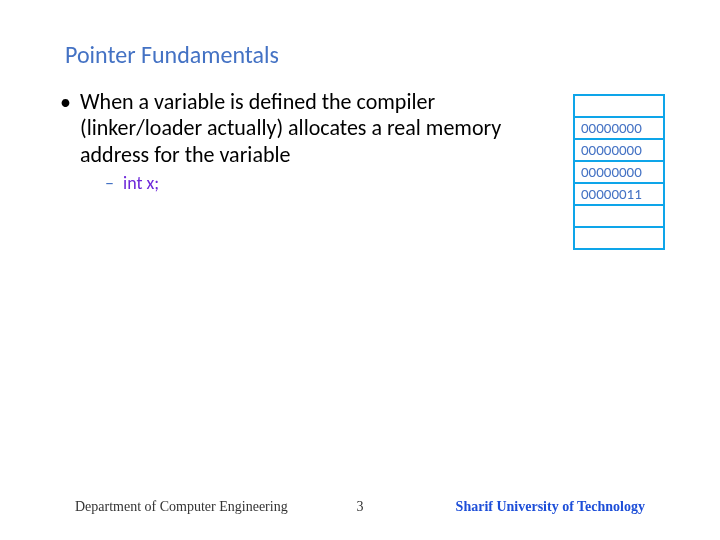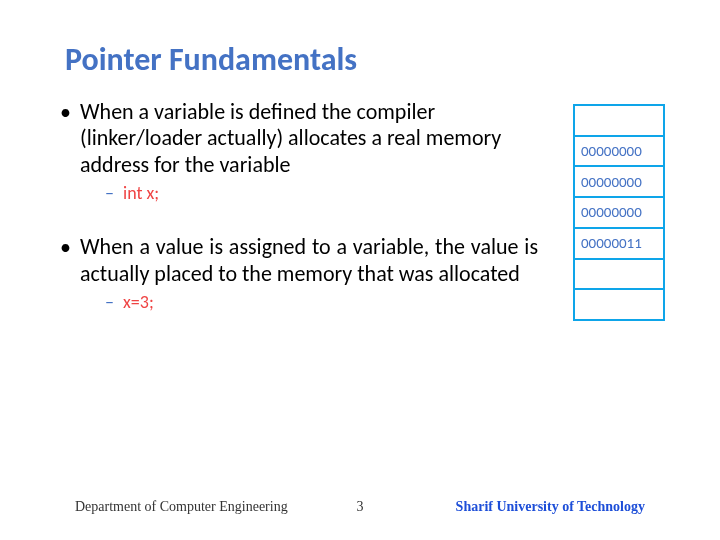--- a/index.html
+++ b/index.html
@@ -12,22 +12,22 @@
     overflow: hidden;
   }
   .slide {
     width: 100%;
     height: 100%;
     padding: 40px 50px 60px 50px;
     position: relative;
   }
   .title {
     color: #4472C4;
-    font-size: 32px;
-    font-weight: 700;
+    font-size: 24px;
+    font-weight: 400;
     margin-bottom: 20px;
     margin-left: 15px;
   }
   .content-wrap {
     display: flex;
     gap: 35px;
   }
   .text-area {
     flex: 1;
   }
@@ -59,21 +59,21 @@
   }
   ul.sub-list {
     list-style: none;
     margin-left: 25px;
     margin-top: 4px;
   }
   ul.sub-list > li {
     position: relative;
     padding-left: 18px;
     font-size: 18px;
-    color: #ef4444;
+    color: #6d28d9;
     margin-bottom: 6px;
   }
   ul.sub-list > li::before {
     content: "–";
     position: absolute;
     left: 0;
     top: 0;
     color: #4472C4;
   }
   .memory-table {
@@ -135,30 +135,20 @@
     <div class="text-area">
       <ul class="top-list">
         <li>
           <div class="bullet1-text">When a variable is defined the compiler (linker/loader actually) allocates a real memory address for the variable</div>
           <ul class="sub-list">
             <li>int x;</li>
           </ul>
         </li>
       </ul>
 
-      <div class="bullet2-wrap">
-        <ul class="top-list">
-          <li>
-            <div class="bullet2-text">When a value is assigned to a variable, the value is actually placed to the memory that was allocated</div>
-            <ul class="sub-list">
-              <li>x=3;</li>
-            </ul>
-          </li>
-        </ul>
-      </div>
     </div>
 
     <table class="memory-table">
       <tbody>
           <tr>
             <td class="empty"></td>
           </tr>
       <tr>
             <td>00000000</td>
           </tr>

